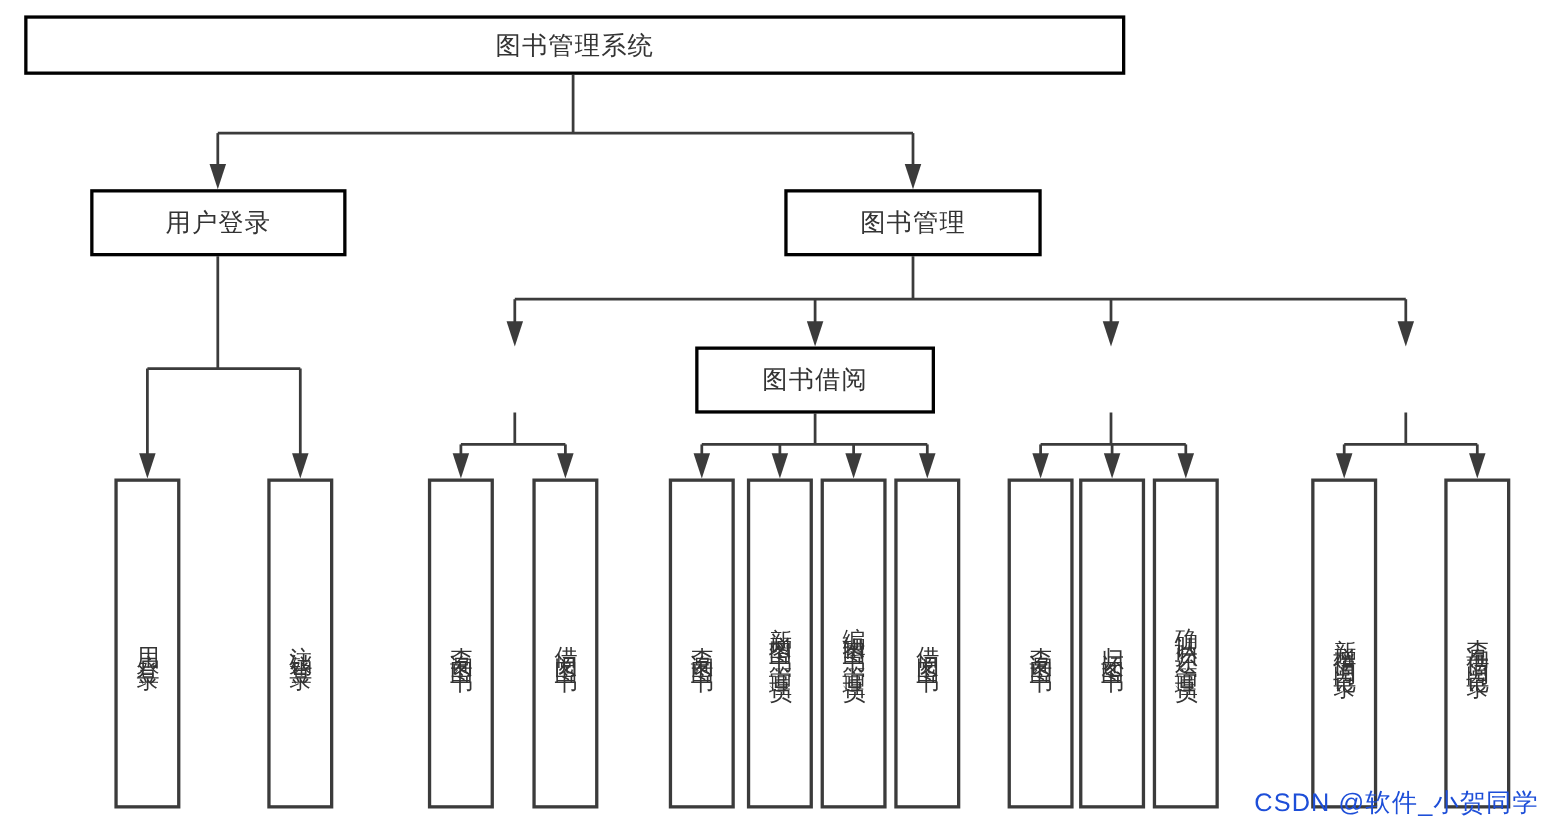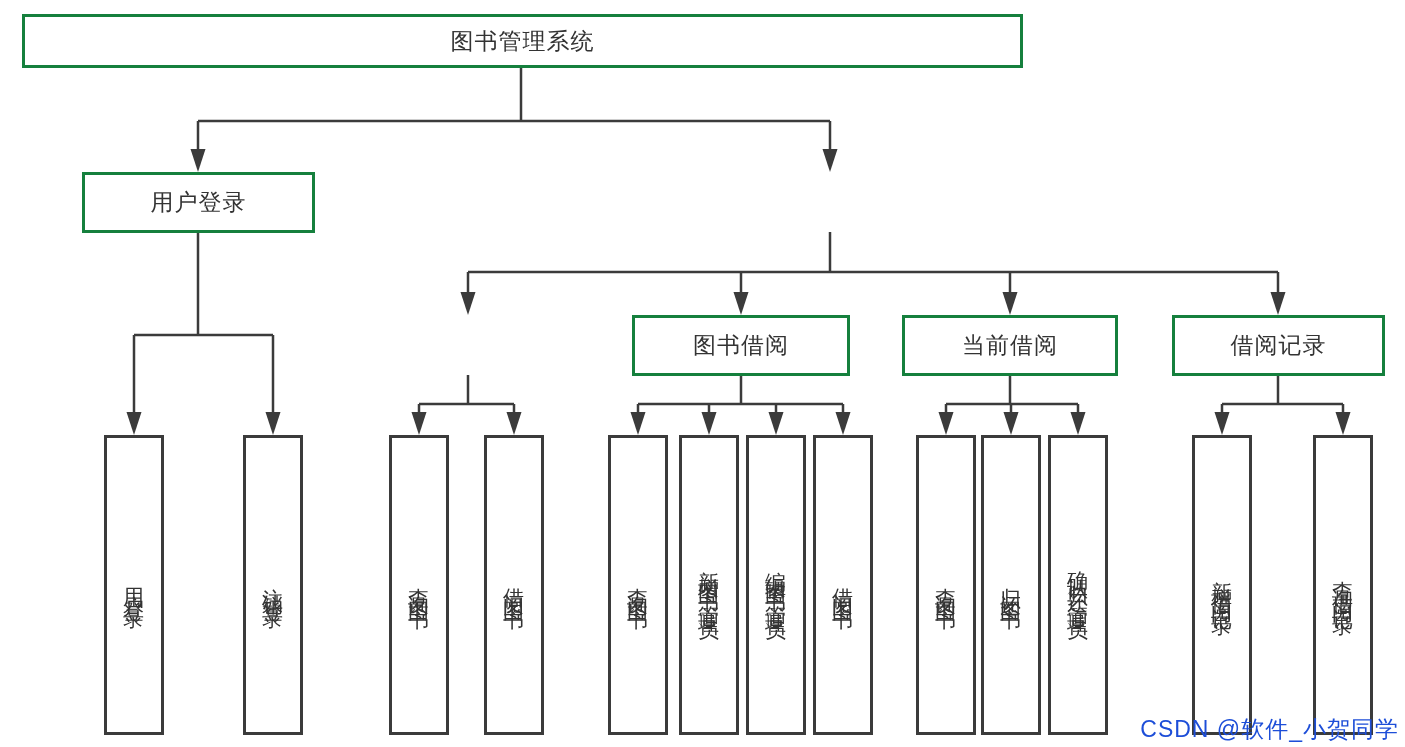--- a/index.html
+++ b/index.html
@@ -3,21 +3,21 @@
 <meta charset="utf-8">
 <style>
   html,body { margin:0; padding:0; background:#ffffff; }
   #canvas {
     position:relative; width:1405px; height:747px; background:#ffffff;
     font-family:"Liberation Sans","DejaVu Sans",sans-serif; overflow:hidden;
   }
   #connectors { position:absolute; left:0; top:0; z-index:0; }
   .hbox {
     position:absolute; box-sizing:border-box; z-index:1;
-    border:3px solid #15803d; background:#ffffff;
+    border:3px solid #000000; background:#ffffff;
     display:flex; align-items:center; justify-content:center;
     font-size:23px; color:#333333; letter-spacing:1px; z-index:1;
   }
   .leaf {
     position:absolute; box-sizing:border-box; top:435px; width:60px; height:300px;
     border:3px solid #3b3b3b; background:#ffffff;
     writing-mode:vertical-rl; text-orientation:mixed;
     display:flex; align-items:center; justify-content:center;
     font-size:21px; letter-spacing:7px; color:#333333; z-index:1;
     line-height:1;
@@ -99,24 +99,23 @@
       <polygon points="1078,435 1070.5,412 1085.5,412" fill="#3b3b3b"></polygon>
       <line x1="1222" y1="404" x2="1222" y2="419" stroke="#3b3b3b" stroke-width="2.5"></line>
       <polygon points="1222,435 1214.5,412 1229.5,412" fill="#3b3b3b"></polygon>
       <line x1="1343" y1="404" x2="1343" y2="419" stroke="#3b3b3b" stroke-width="2.5"></line>
       <polygon points="1343,435 1335.5,412 1350.5,412" fill="#3b3b3b"></polygon>
     </svg>
 
   <div class="hbox" id="n-root">图书管理系统</div>
 
   <div class="hbox" id="n-user">用户登录</div>
+  <div class="hbox" id="n-mgmt">图书管理</div>
 
   <div class="hbox" id="n-bor">图书借阅</div>
-  <div class="hbox" id="n-cur">当前借阅</div>
-  <div class="hbox" id="n-his">借阅记录</div>
 
   <div class="leaf" id="l-u0">用户登录</div>
   <div class="leaf" id="l-u1">注销登录</div>
 
   <div class="leaf" id="l-r0">查询图书</div>
   <div class="leaf" id="l-r1">借阅图书</div>
 
   <div class="leaf" id="l-b0">查询图书</div>
   <div class="leaf" id="l-b1">新增图书（管理员）</div>
   <div class="leaf" id="l-b2">编辑图书（管理员）</div>

